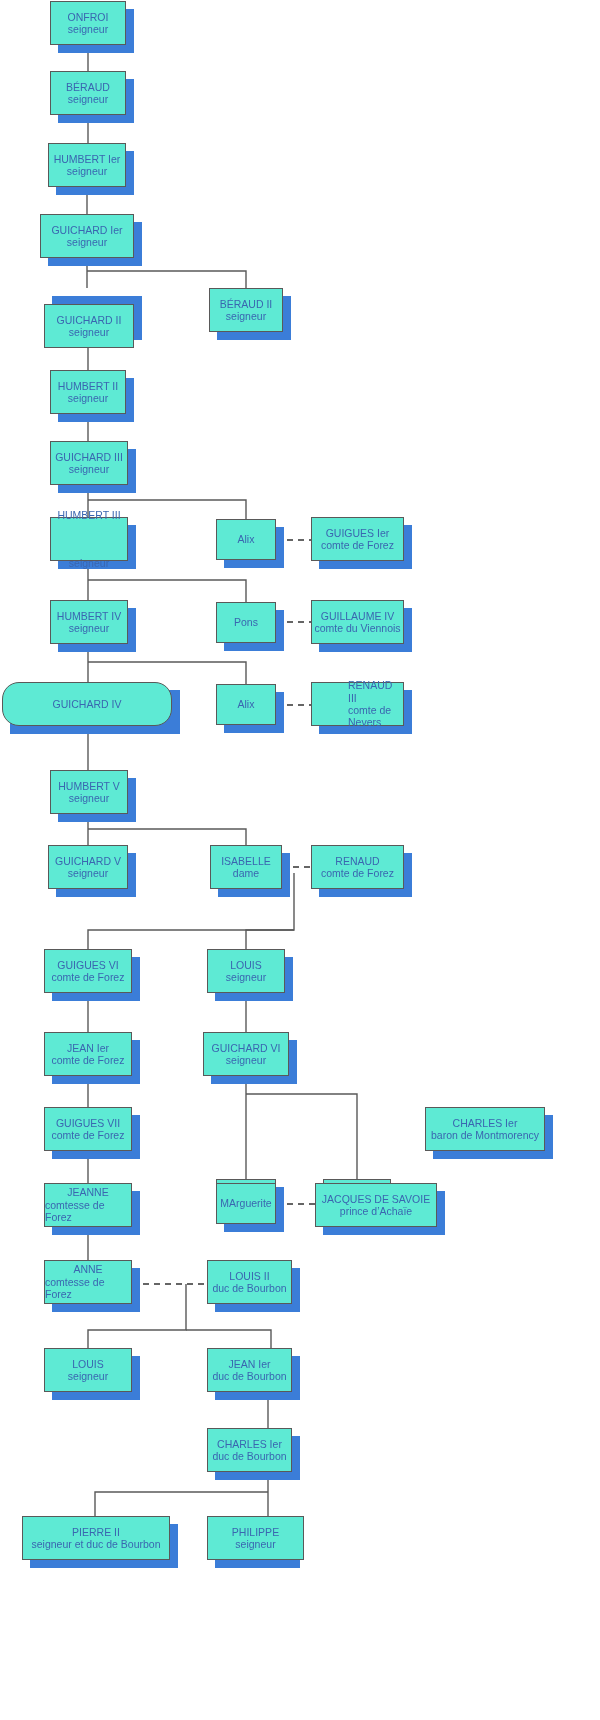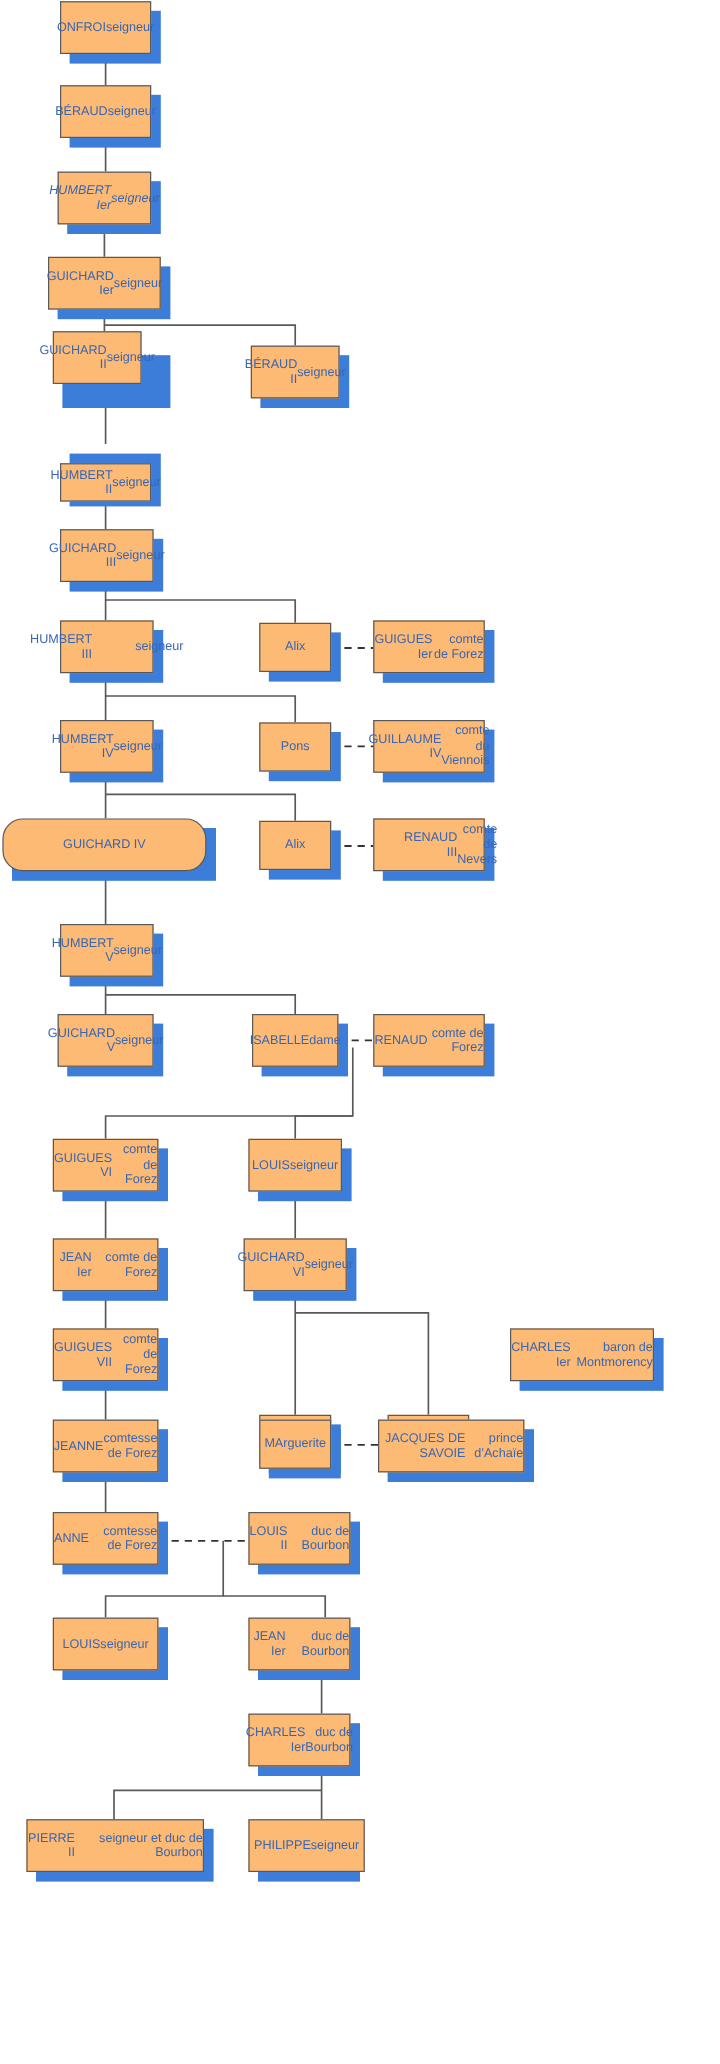--- a/index.html
+++ b/index.html
@@ -11,28 +11,28 @@
   }
   #stage{position:relative;width:600px;height:1720px;}
 
   
   #wires{position:absolute;left:0;top:0;width:600px;height:1720px;}
 
   
   .node{
     position:absolute;
     box-sizing:border-box;
-    background:#fdba74;
+    background:#5eead4;
     border:1.4px solid #595959;
     color:#3a66b0;
     display:flex;
-    flex-direction:row;
+    flex-direction:column;
     align-items:center;
     justify-content:center;
-    text-align:right;
+    text-align:left;
     line-height:1.18;
     z-index:5;
   }
   .node .l1{font-size:10.5px;}
   .node .l2{font-size:10.5px;}
   .node .l1:empty,.node .l2:empty{display:none;}
 
   
   .shadow{
     position:absolute;
@@ -118,41 +118,41 @@
       <div class="node" style="left: 50px; top: 1px; width: 76px; height: 44px;">
         <div class="l1">ONFROI</div>
         <div class="l2">seigneur</div>
       </div>
       <div class="shadow" style="left: 58px; top: 79px; width: 76px; height: 44px;"></div>
       <div class="node" style="left: 50px; top: 71px; width: 76px; height: 44px;">
         <div class="l1">BÉRAUD</div>
         <div class="l2">seigneur</div>
       </div>
       <div class="shadow" style="left: 56px; top: 151px; width: 78px; height: 44px;"></div>
-      <div class="node" style="left: 48px; top: 143px; width: 78px; height: 44px; font-style: italic;">
+      <div class="node" style="left: 48px; top: 143px; width: 78px; height: 44px;">
         <div class="l1">HUMBERT Ier</div>
         <div class="l2">seigneur</div>
       </div>
       <div class="shadow" style="left: 48px; top: 222px; width: 94px; height: 44px;"></div>
       <div class="node" style="left: 40px; top: 214px; width: 94px; height: 44px;">
         <div class="l1">GUICHARD  Ier</div>
         <div class="l2">seigneur</div>
       </div>
       <div class="shadow" style="left: 52px; top: 296px; width: 90px; height: 44px;"></div>
-      <div class="node" style="left: 44px; top: 276px; width: 74px; height: 44px;">
+      <div class="node" style="left: 44px; top: 304px; width: 90px; height: 44px;">
         <div class="l1">GUICHARD  II</div>
         <div class="l2">seigneur</div>
       </div>
       <div class="shadow" style="left: 217px; top: 296px; width: 74px; height: 44px;"></div>
       <div class="node" style="left: 209px; top: 288px; width: 74px; height: 44px;">
         <div class="l1">BÉRAUD II</div>
         <div class="l2">seigneur</div>
       </div>
       <div class="shadow" style="left: 58px; top: 378px; width: 76px; height: 44px;"></div>
-      <div class="node" style="left: 50px; top: 370px; width: 76px; height: 32px; margin-top: 16px;">
+      <div class="node" style="left: 50px; top: 370px; width: 76px; height: 44px;">
         <div class="l1">HUMBERT II</div>
         <div class="l2">seigneur</div>
       </div>
       <div class="shadow" style="left: 58px; top: 449px; width: 78px; height: 44px;"></div>
       <div class="node" style="left: 50px; top: 441px; width: 78px; height: 44px;">
         <div class="l1">GUICHARD III</div>
         <div class="l2">seigneur</div>
       </div>
       <div class="shadow" style="left: 58px; top: 525px; width: 78px; height: 44px;"></div>
       <div class="node" style="left: 50px; top: 517px; width: 78px; height: 44px; gap: 36px;">

